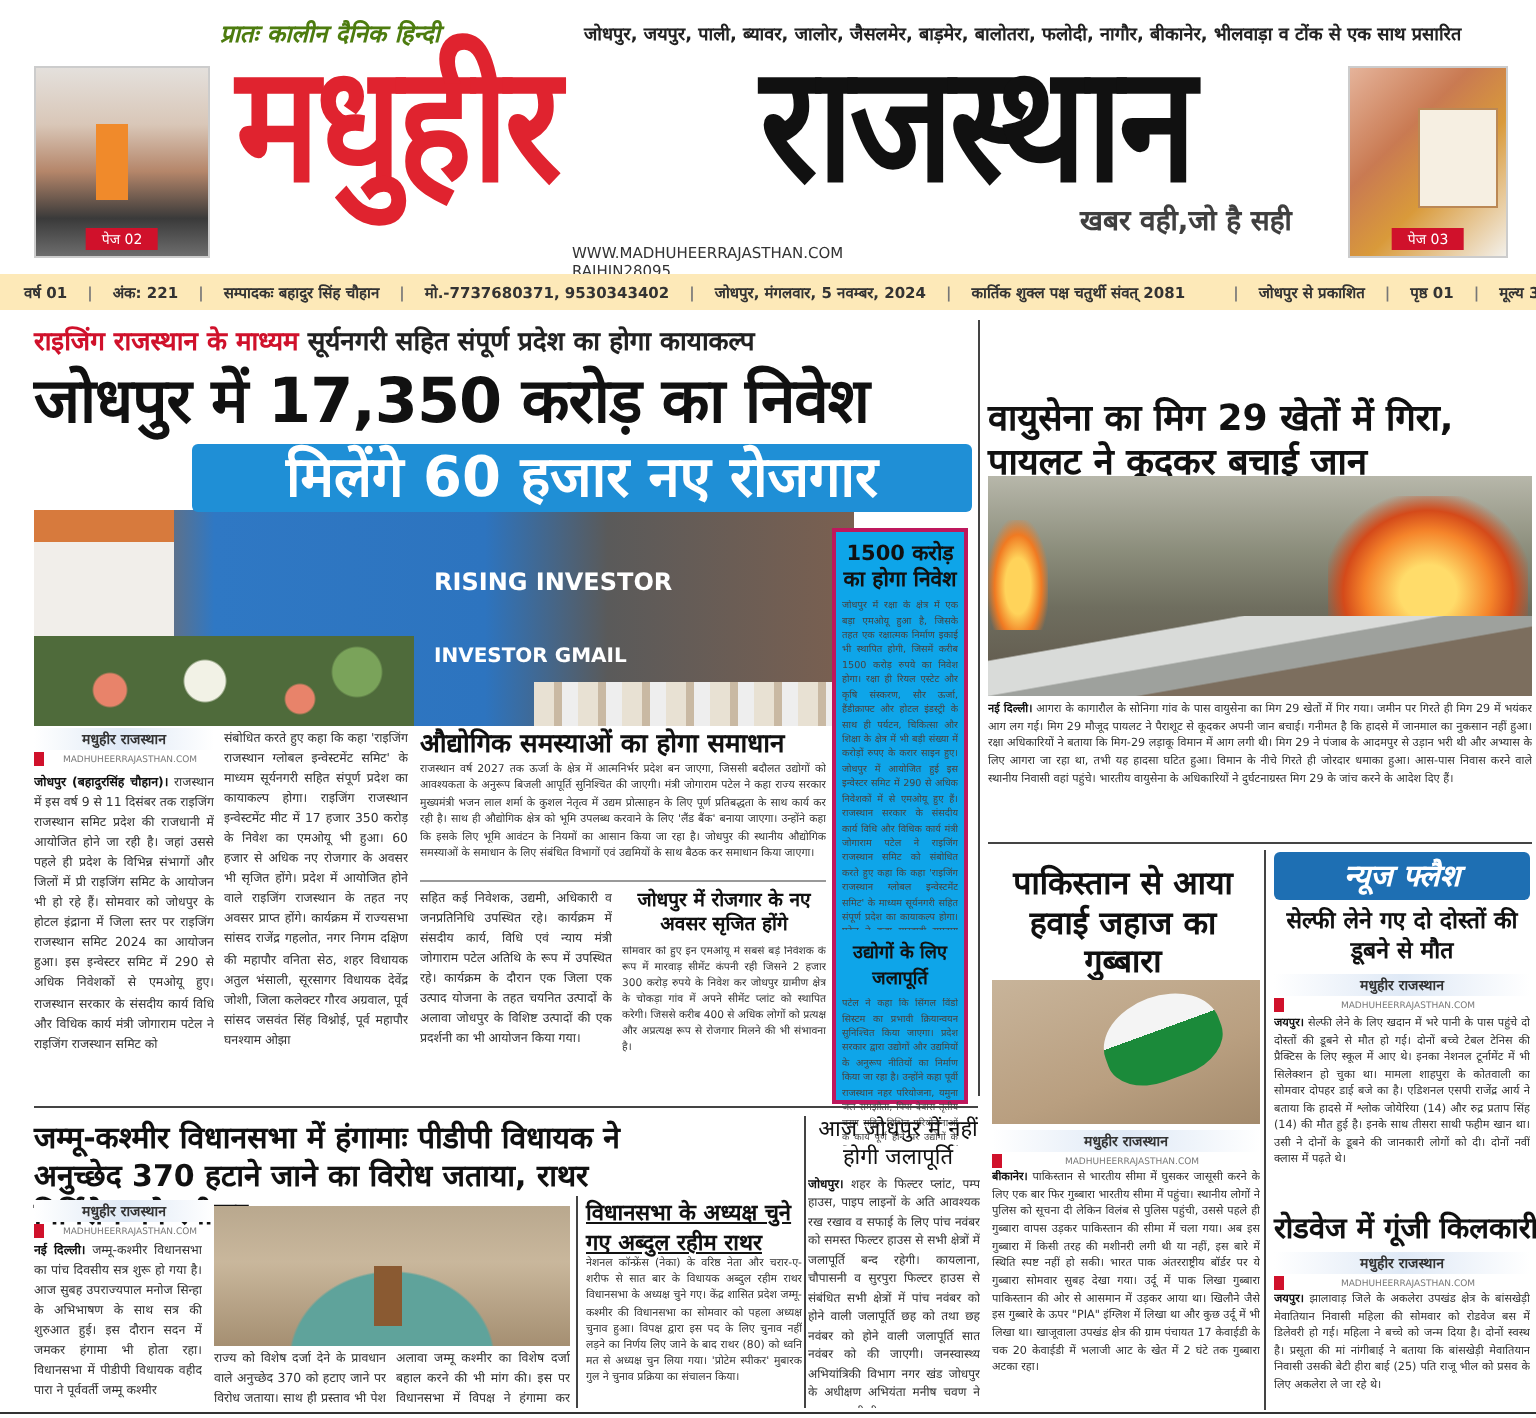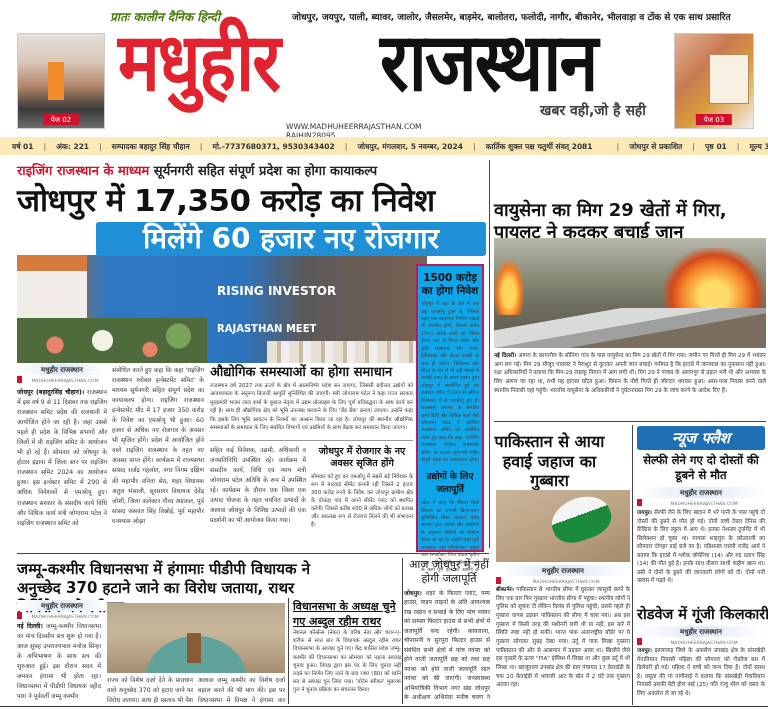--- a/index.html
+++ b/index.html
@@ -54,21 +54,21 @@
 
   .sub-head { position: absolute; font-weight: bold; color: #111; white-space: nowrap; }
 
   
   .right-head { position: absolute; left: 494px; top: 164px; width: 274px; font-size: 18px; font-weight: bold; color: #111; line-height: 1.2; margin-top: 35px; }
   .img-crash { left: 494px; top: 238px; width: 272px; height: 110px; background: linear-gradient(180deg, #b7b7aa 0%, #8a8c7a 35%, #6f6e5f 60%, #5e5549 100%); }
   .img-crash .fire1 { position: absolute; left: 0; top: 22px; width: 30px; height: 55px; background: radial-gradient(ellipse at 50% 60%, #ffd35a 0 30%, #f07a22 55%, transparent 75%); }
   .img-crash .fire2 { position: absolute; left: 170px; top: 10px; width: 100px; height: 80px; background: radial-gradient(ellipse at 50% 60%, #ffdc6a 0 20%, #f5842a 45%, #d44a1a 60%, transparent 75%); }
   .img-crash .wreck { position: absolute; left: 0; bottom: 0; width: 272px; height: 40px; background: linear-gradient(170deg, transparent 0 25%, #d9dbd9 26% 45%, #9ea19d 46% 60%, #7c6e5e 61%); }
 
-  .pak-head { position: absolute; left: 482px; top: 432px; width: 135px; font-size: 16px; font-weight: bold; text-align: center; line-height: 1.22; color: #111; }
+  .pak-head { position: absolute; left: 494px; top: 432px; width: 135px; font-size: 16px; font-weight: bold; text-align: center; line-height: 1.22; color: #111; }
   .img-balloon { left: 496px; top: 490px; width: 134px; height: 72px; background: linear-gradient(160deg, #c8b49a 0%, #b99f80 60%, #a38a6c 100%); }
   .img-balloon .balloon { position: absolute; left: 55px; top: 8px; width: 60px; height: 42px; border-radius: 50% 50% 40% 40%; background: linear-gradient(180deg, #f4f4f4 0 40%, #1b8a3a 40% 100%); transform: rotate(-20deg); }
 
   .news-flash { position: absolute; left: 637px; top: 426px; width: 128px; height: 24px; background: #1e6fb3; border-radius: 3px; color: #fff; font-size: 15px; font-weight: bold; text-align: center; line-height: 24px; font-style: italic; }
   .selfie-head { position: absolute; left: 637px; top: 453px; width: 128px; font-size: 11.5px; font-weight: bold; text-align: center; line-height: 1.3; color: #111; }
   .roadways-head { position: absolute; left: 637px; top: 603px; width: 130px; font-size: 14.5px; font-weight: bold; text-align: center; color: #111; white-space: nowrap; }
 
   
   .jk-head { position: absolute; left: 17px; top: 560px; width: 300px; font-size: 15px; font-weight: bold; line-height: 1.25; color: #111; }
   .img-assembly { left: 107px; top: 603px; width: 178px; height: 70px; background: radial-gradient(ellipse at 50% 110%, #5fa39b 0 40%, transparent 41%), linear-gradient(180deg, #b9a88e 0%, #c9b79c 40%, #a58f72 100%); }
@@ -130,21 +130,21 @@
 
 <div class="kicker">
   <span class="red">राइजिंग राजस्थान के माध्यम</span>
   <span>सूर्यनगरी सहित संपूर्ण प्रदेश का होगा कायाकल्प</span>
 </div>
 <h1 class="main-head">जोधपुर में 17,350 करोड़ का निवेश</h1>
 
 <div class="img img-event">
   <div style="position:absolute; left:0; top:0; width:70px; height:108px; background: linear-gradient(180deg,#d77a3d 0 15%, #f1eeea 15% 70%, #6a4a3a 70%);"></div>
   <div class="logo-text">RISING INVESTOR</div>
-  <div class="meet">RAJASTHAN MEET</div>
+  <div class="meet">INVESTOR GMAIL</div>
   <div class="flowers"></div>
   <div class="people"></div>
 </div>
 <div class="blue-banner">मिलेंगे 60 हजार नए रोजगार</div>
 
 <div class="byline" style="left:17px; top:364px;">
   <div class="name">मधुहीर राजस्थान</div>
   <div class="red-sq"></div>
   <div class="site">MADHUHEERRAJASTHAN.COM</div>
 </div>

